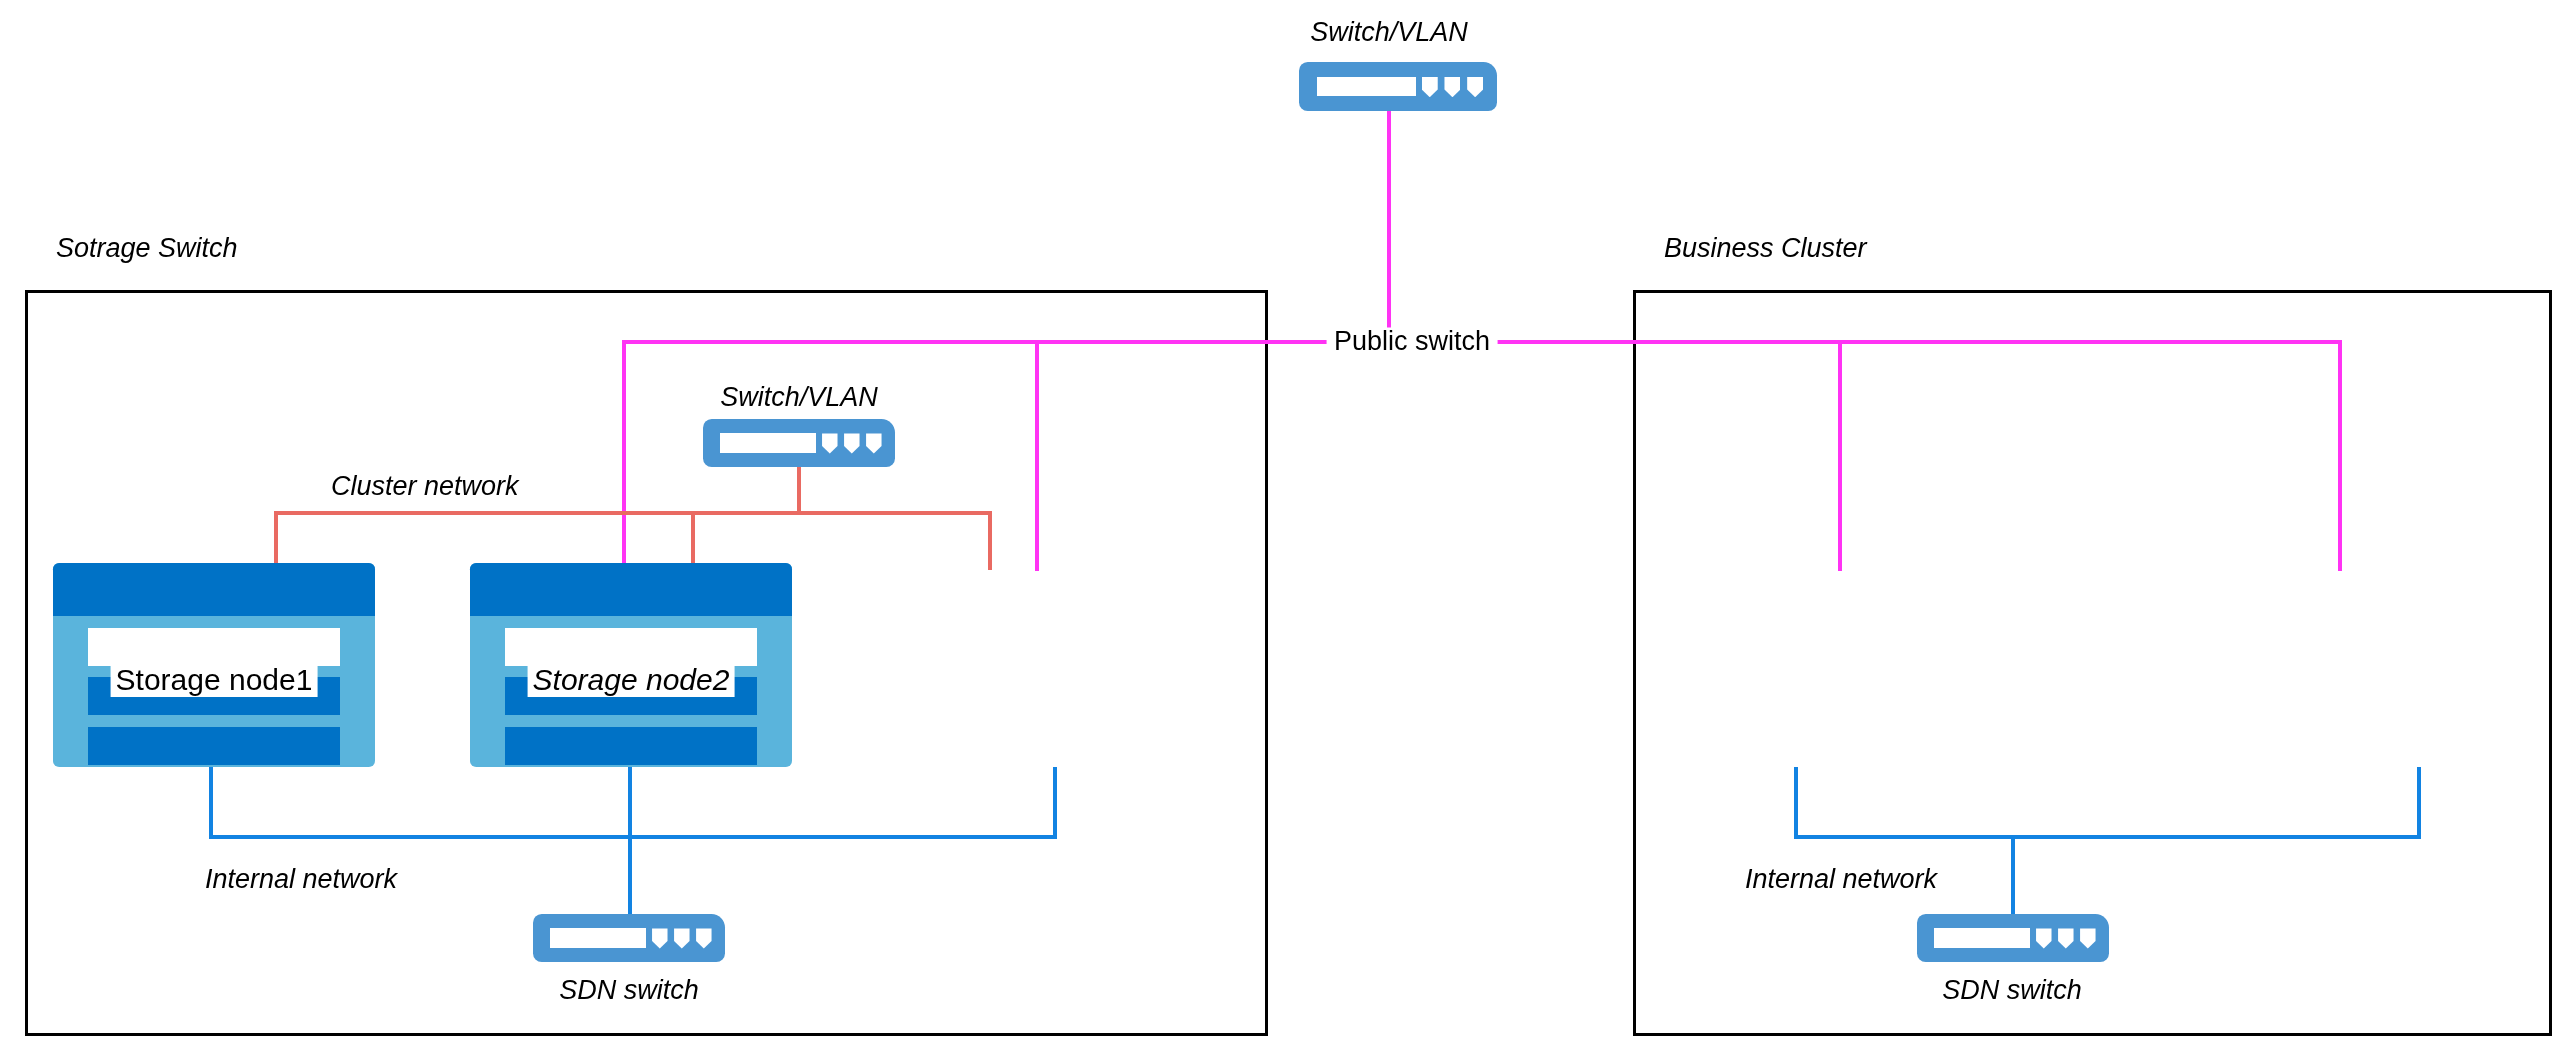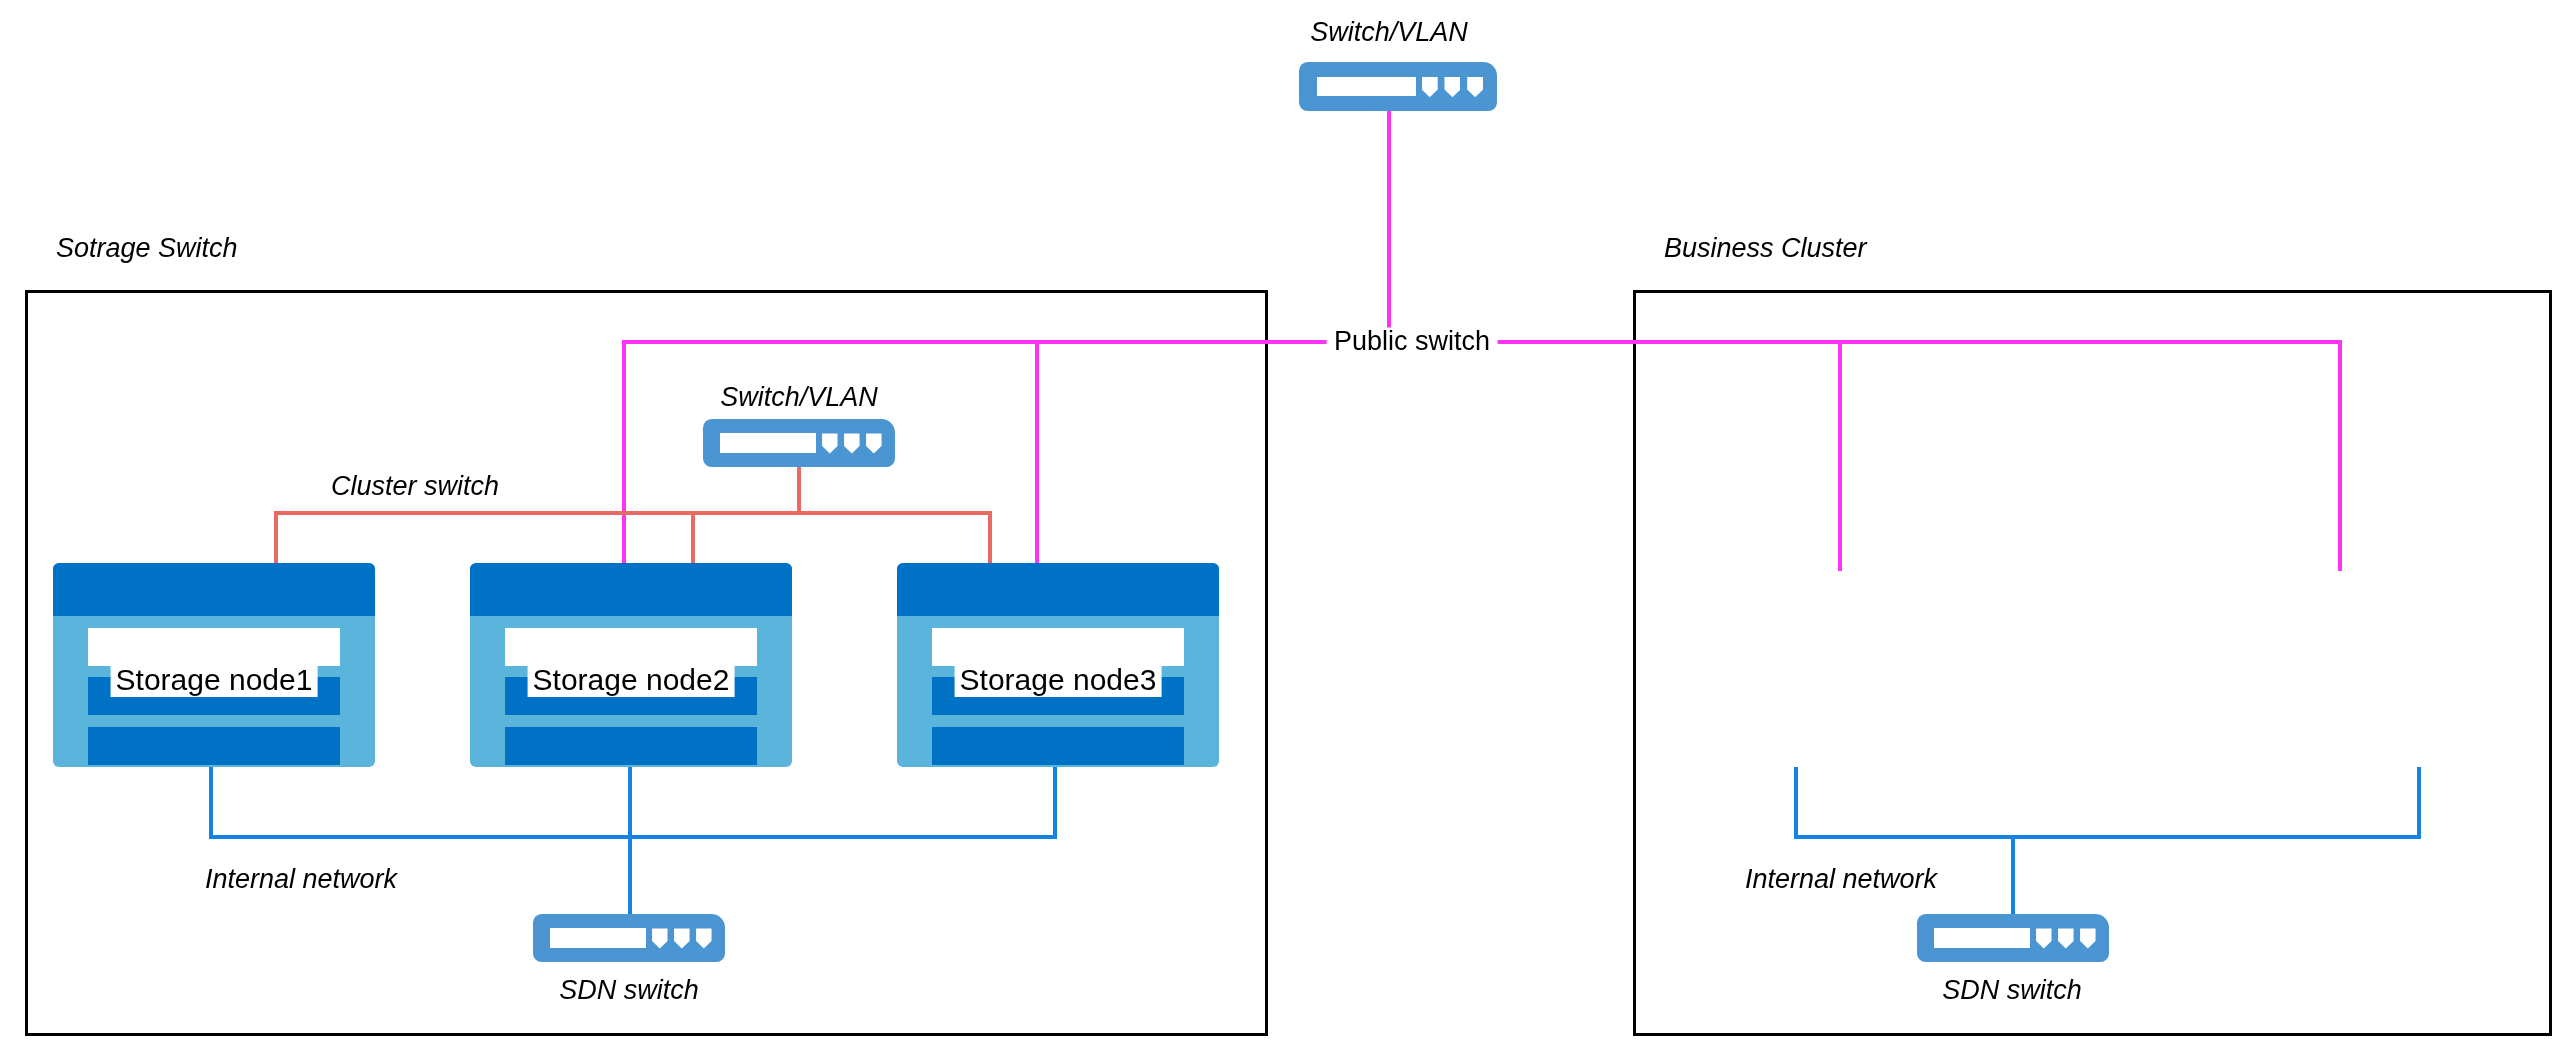--- a/index.html
+++ b/index.html
@@ -194,48 +194,40 @@
   </div>
 
   <div class="line v c-cluster" style="left:797px; top:466px; height:48px;"></div>
 
   <div class="line h c-cluster" style="left:274px; top:511px; width:718px;"></div>
 
   <div class="line v c-cluster" style="left:274px; top:511px; height:59px;"></div>
   <div class="line v c-cluster" style="left:691px; top:511px; height:59px;"></div>
   <div class="line v c-cluster" style="left:988px; top:511px; height:59px;"></div>
 
-  <div class="label" style="left:331px; top:473px;">Cluster switch</div>
+  <div class="label" style="left:331px; top:473px;">Cluster network</div>
 
   <div class="node" style="left:53px; top:563px; width:322px; height:204px;">
     <div class="node-shell"></div>
     <div class="node-head" style="height:53px;"></div>
     <div class="node-slot white" style="top:65px; height:38px;"></div>
     <div class="node-slot bar1" style="top:114px; height:38px;"></div>
     <div class="node-slot bar2" style="top:164px; height:38px;"></div>
     <div class="node-name" style="top:99px;">Storage node1</div>
   </div>
 
-  <div class="node" style="left:470px; top:563px; width:322px; height:204px;">
+  <div class="node" style="left:470px; top:563px; width:322px; height:204px;font-style:italic;">
     <div class="node-shell"></div>
     <div class="node-head" style="height:53px;"></div>
     <div class="node-slot white" style="top:65px; height:38px;"></div>
     <div class="node-slot bar1" style="top:114px; height:38px;"></div>
     <div class="node-slot bar2" style="top:164px; height:38px;"></div>
     <div class="node-name" style="top:99px;">Storage node2</div>
   </div>
 
-  <div class="node" style="left:897px; top:563px; width:322px; height:204px;">
-    <div class="node-shell"></div>
-    <div class="node-head" style="height:53px;"></div>
-    <div class="node-slot white" style="top:65px; height:38px;"></div>
-    <div class="node-slot bar1" style="top:114px; height:38px;"></div>
-    <div class="node-slot bar2" style="top:164px; height:38px;"></div>
-    <div class="node-name" style="top:99px;">Storage node3</div>
-  </div>
 
   <div class="line v c-internal" style="left:209px; top:767px; height:72px;"></div>
   <div class="line v c-internal" style="left:628px; top:767px; height:148px;"></div>
   <div class="line v c-internal" style="left:1053px; top:767px; height:72px;"></div>
 
   <div class="line h c-internal" style="left:209px; top:835px; width:848px;"></div>
 
   <div class="label" style="left:205px; top:866px;">Internal network</div>
 
   <div class="switch" style="left:533px; top:914px; width:192px; height:48px;">

